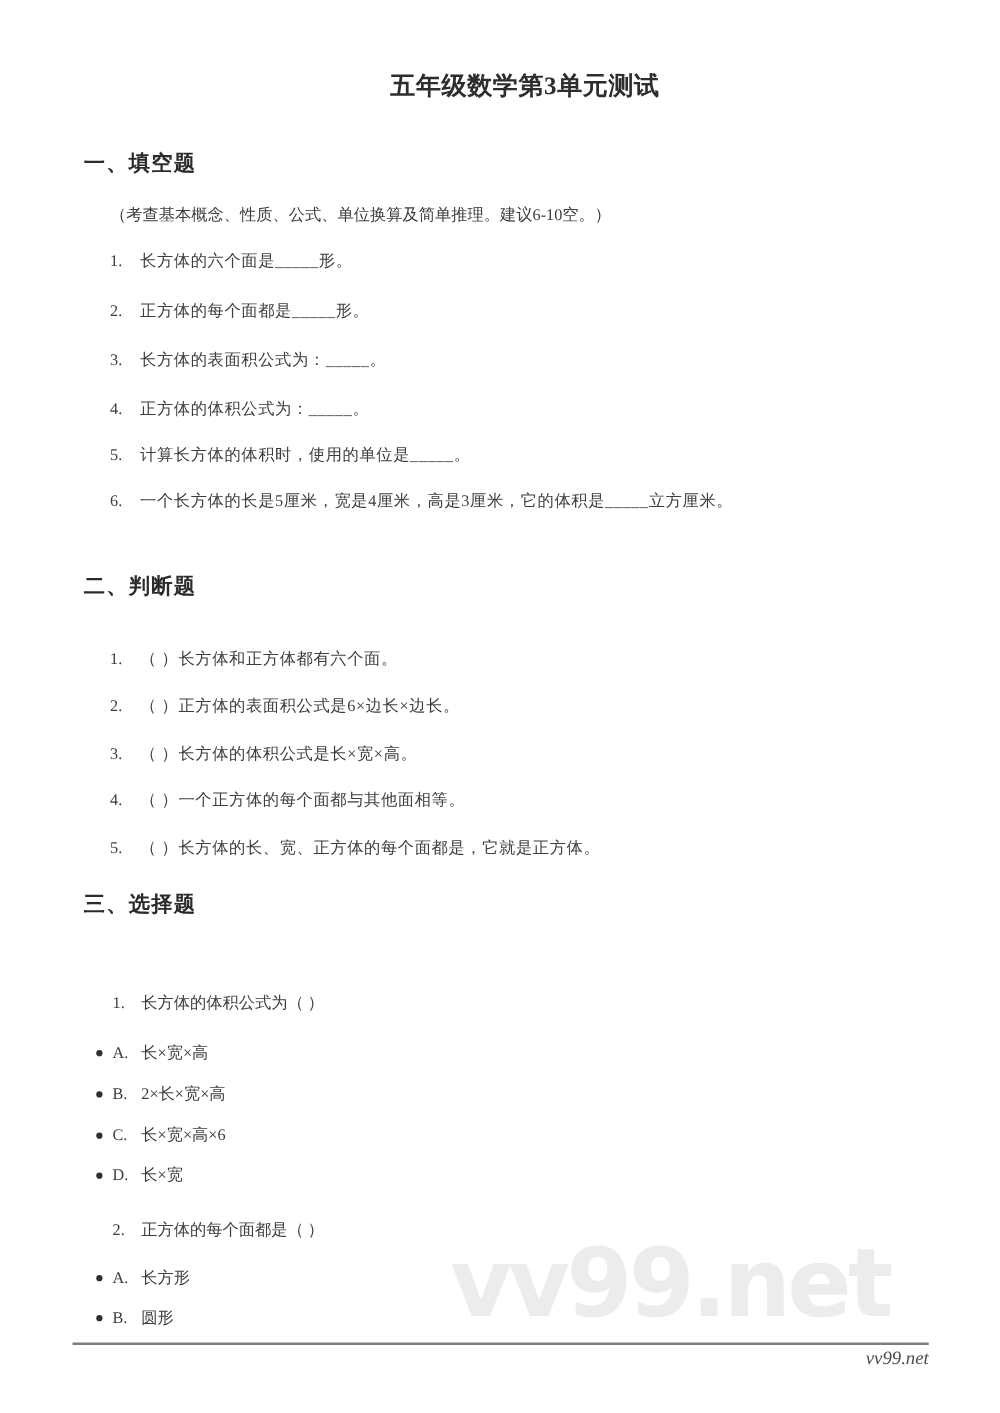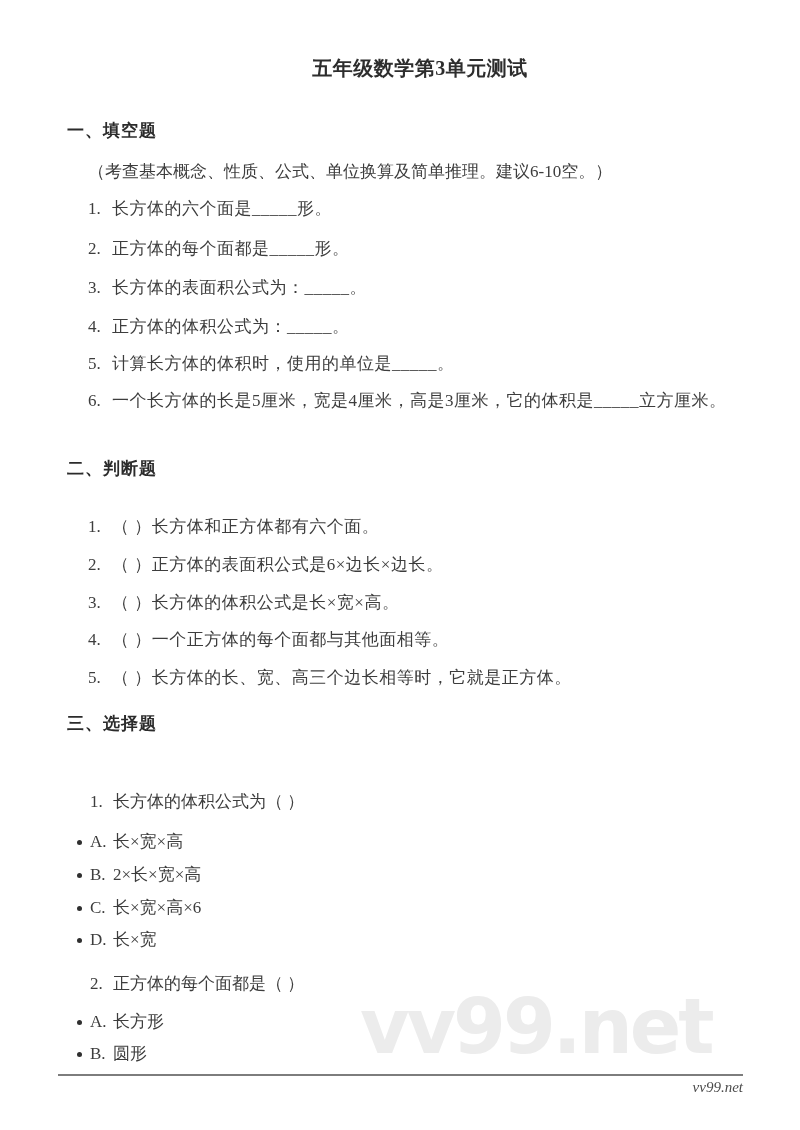--- a/index.html
+++ b/index.html
@@ -22,21 +22,21 @@
     top: 982px;
     font-family: "DejaVu Sans", "Liberation Sans", sans-serif;
     font-weight: 700;
     font-size: 76px;
     letter-spacing: -3px;
     color: #ececec;
     z-index: 0;
     white-space: nowrap;
   }
   .content { position: absolute; left: 0; top: 0; width: 800px; height: 1130px; z-index: 1; }
-  .row { position: absolute; white-space: nowrap; font-size: 17px; line-height: 22px; }
+  .row { position: absolute; white-space: nowrap; font-size: 13px; line-height: 22px; }
   .doc-title {
     position: absolute;
     left: 0; right: 0;
     top: 55px;
     text-align: center;
     font-size: 20px;
     font-weight: 700;
     color: #2d2d2d;
     letter-spacing: 0.5px;
     padding-left: 40px;
@@ -137,21 +137,21 @@
     <div class="row item" style="top:592px">
       <span class="num">3.</span>
       <span class="txt">（ ）长方体的体积公式是长×宽×高。</span>
     </div>
     <div class="row item" style="top:629px">
       <span class="num">4.</span>
       <span class="txt">（ ）一个正方体的每个面都与其他面相等。</span>
     </div>
     <div class="row item" style="top:667px">
       <span class="num">5.</span>
-      <span class="txt">（ ）长方体的长、宽、高三个边长相等时，它就是正方体。</span>
+      <span class="txt">（ ）长方体的长、宽、正方体的每个面都是，它就是正方体。</span>
     </div>
 
     <div class="row sec-heading" style="top:713px">三、选择题</div>
 
     <div class="row question" style="top:791px">
       <span class="num">1.</span>
       <span class="txt">长方体的体积公式为（ ）</span>
     </div>
     <div class="row opt" style="top:831px">
       <span class="bullet"></span>

